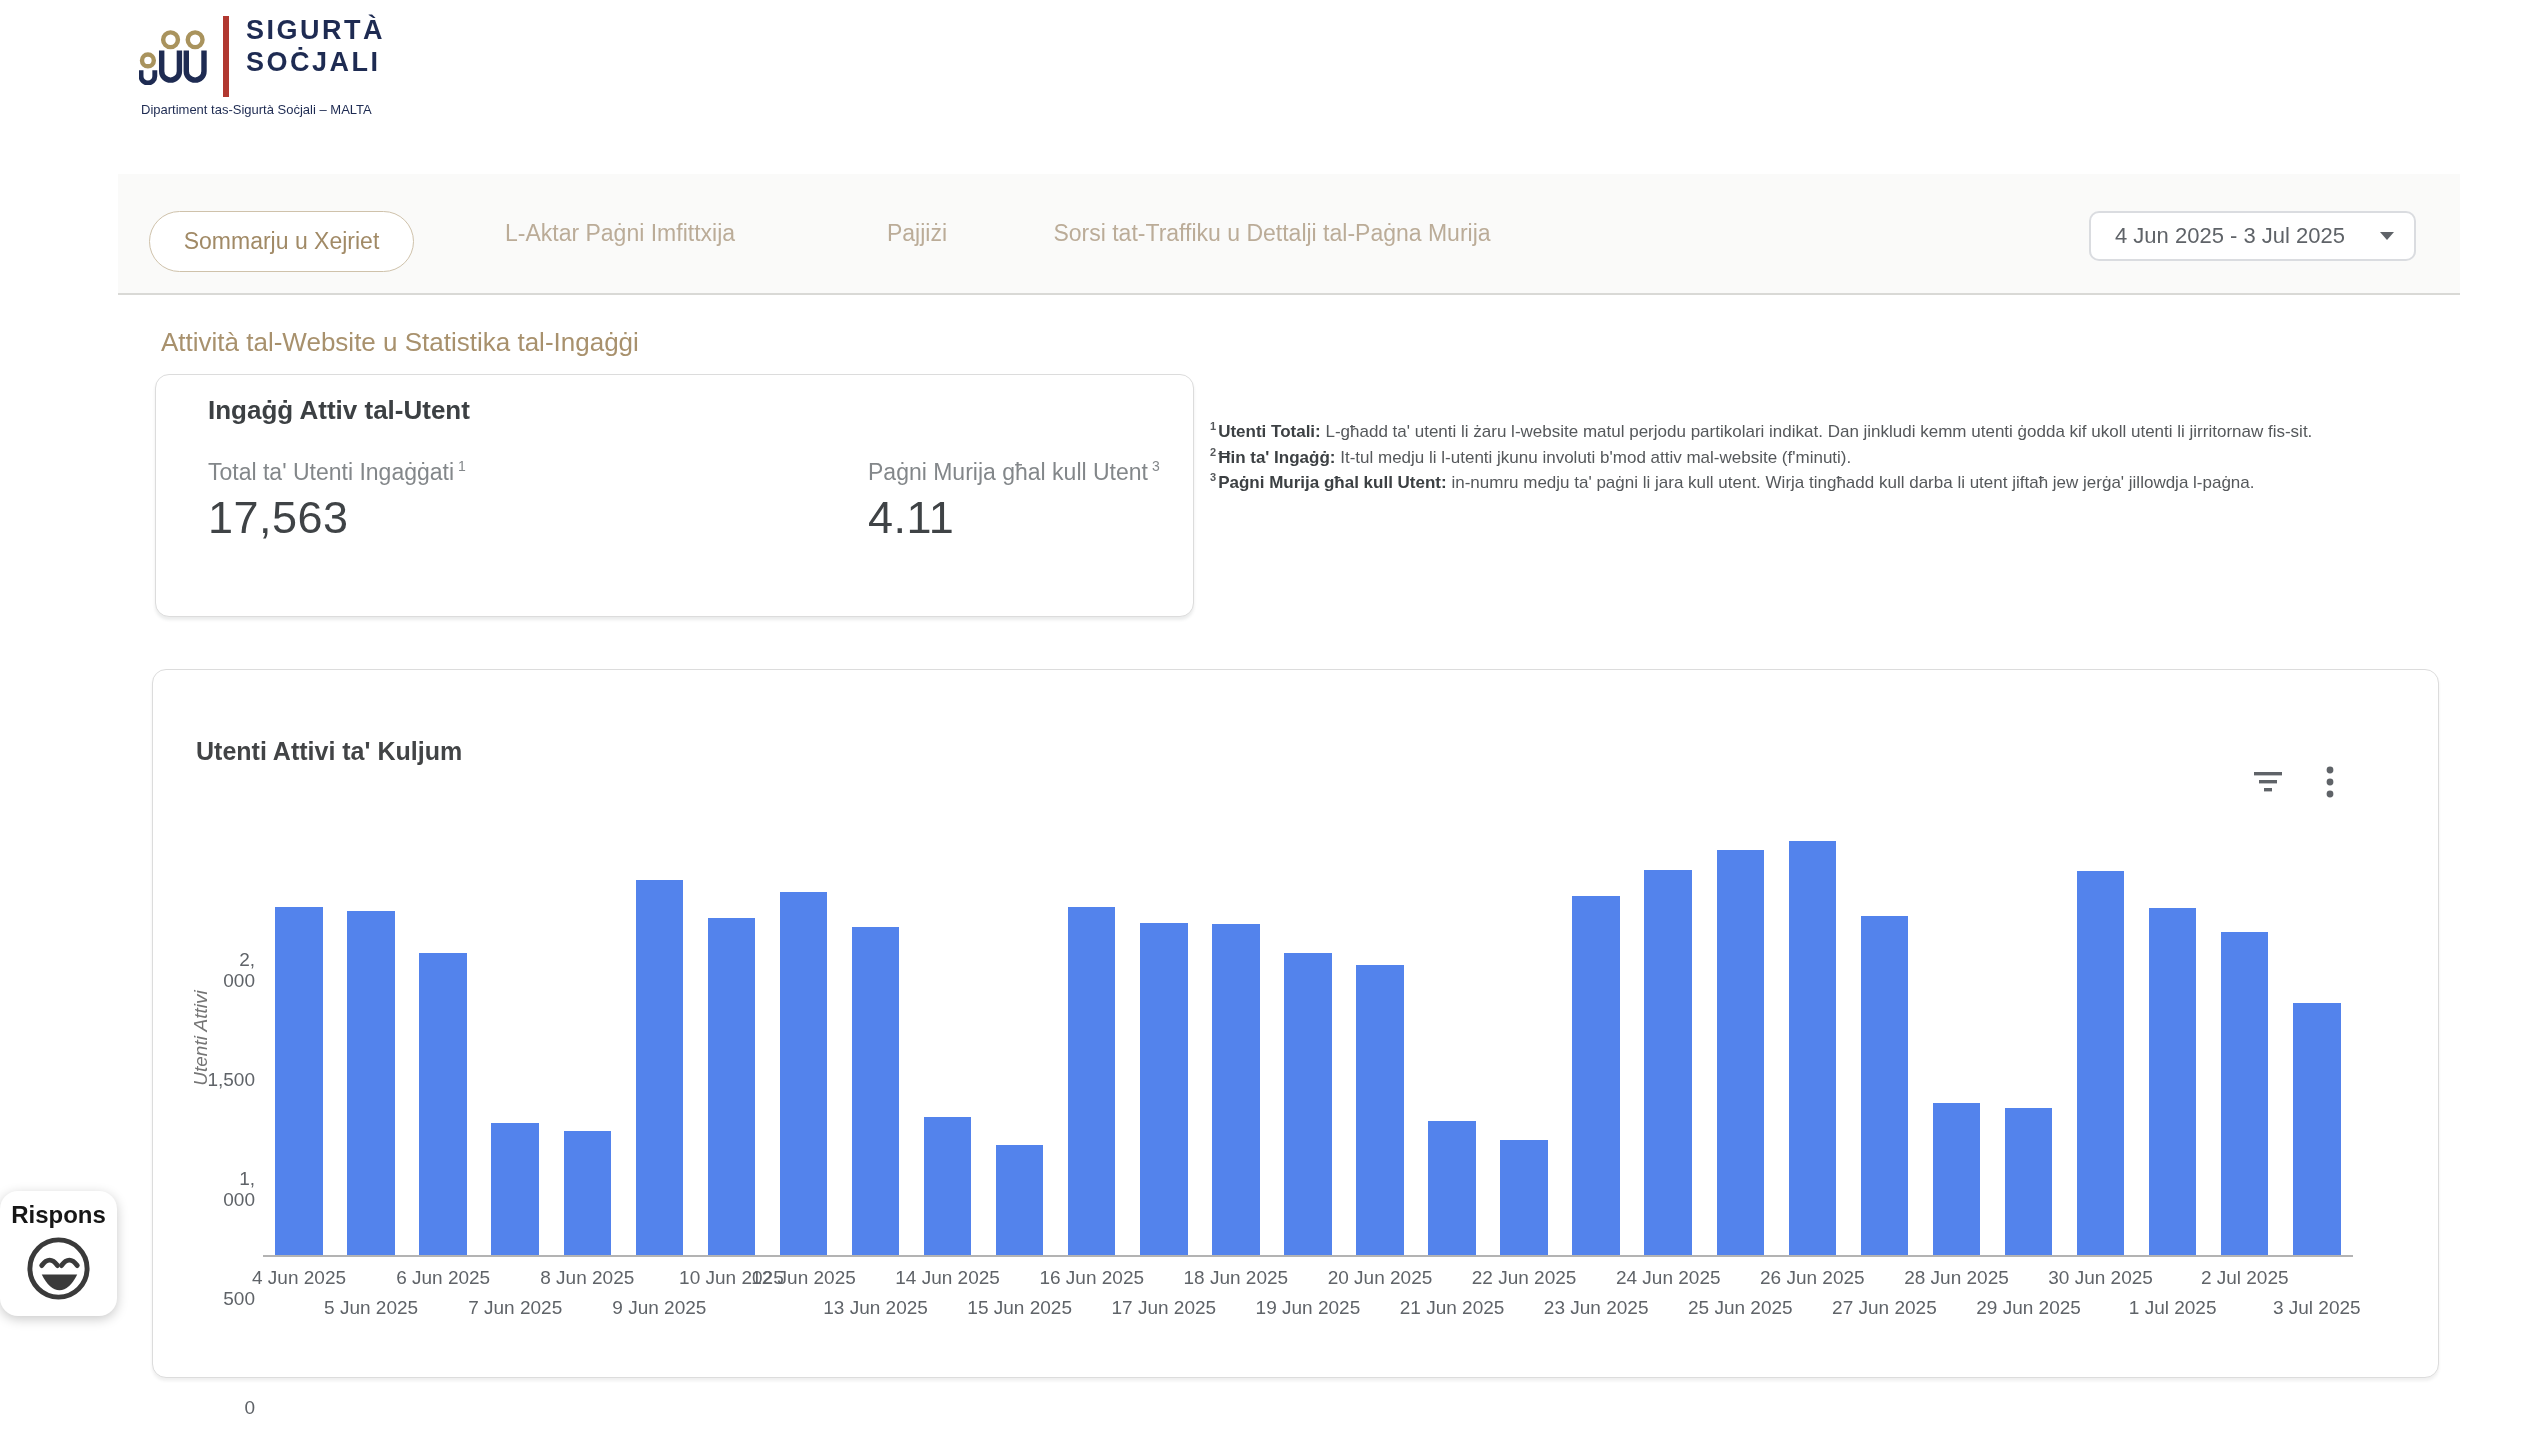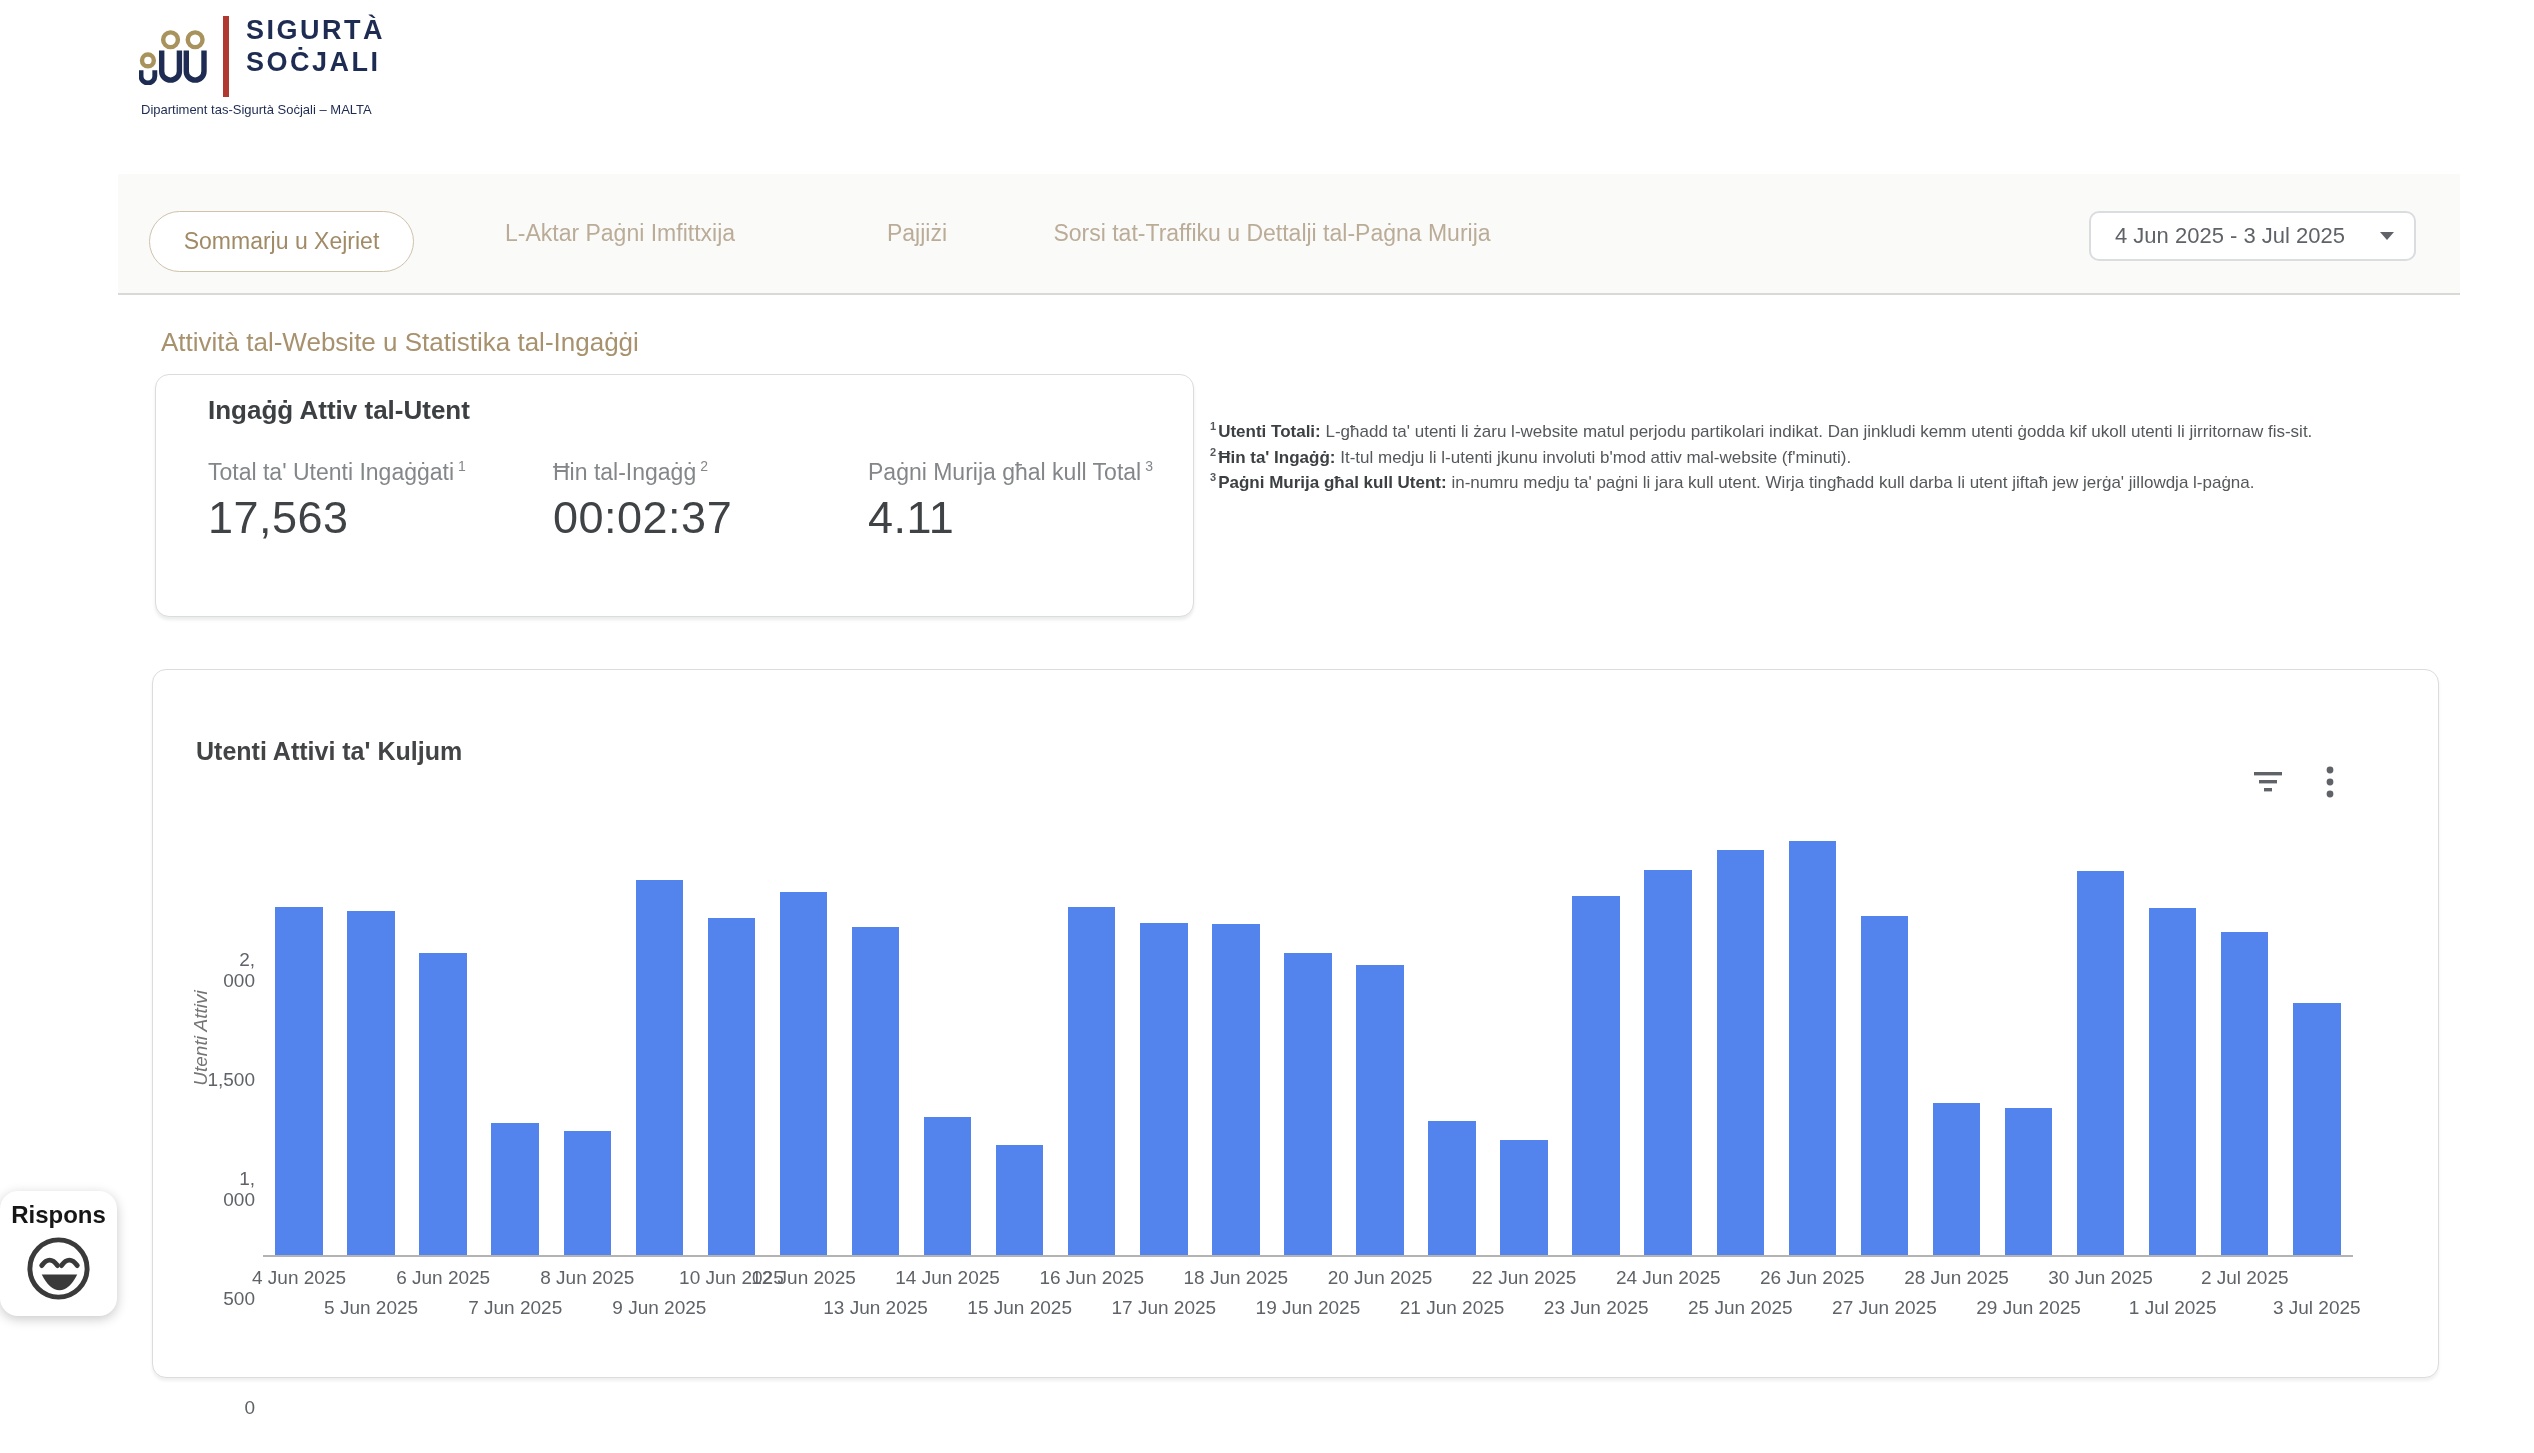--- a/index.html
+++ b/index.html
@@ -115,29 +115,23 @@
   <div class="section-heading">Attività tal-Website u Statistika tal-Ingaġġi</div>
 
   <div class="metrics-card">
     <div class="metrics-title">Ingaġġ Attiv tal-Utent</div>
     <div class="metric metric-1">
       <div class="metric-label">
         <span>Total ta' Utenti Ingaġġati</span><sup>1</sup>
       </div>
       <div class="metric-value">17,563</div>
     </div>
-    <div class="metric metric-2">
-      <div class="metric-label">
-        <span>Ħin tal-Ingaġġ</span><sup>2</sup>
-      </div>
-      <div class="metric-value">00:02:37</div>
-    </div>
     <div class="metric metric-3">
       <div class="metric-label">
-        <span>Paġni Murija għal kull Total</span><sup>3</sup>
+        <span>Paġni Murija għal kull Utent</span><sup>3</sup>
       </div>
       <div class="metric-value">4.11</div>
     </div>
   </div>
 
   <div class="footnotes">
     <div class="footnote"><sup>1</sup><b>Utenti Totali:</b><span> L-għadd ta' utenti li żaru l-website matul perjodu partikolari indikat. Dan jinkludi kemm utenti ġodda kif ukoll utenti li jirritornaw fis-sit.</span></div>
     <div class="footnote"><sup>2</sup><b>Ħin ta' Ingaġġ:</b><span> It-tul medju li l-utenti jkunu involuti b'mod attiv mal-website (f'minuti).</span></div>
     <div class="footnote"><sup>3</sup><b>Paġni Murija għal kull Utent:</b><span> in-numru medju ta' paġni li jara kull utent. Wirja tingħadd kull darba li utent jiftaħ jew jerġa' jillowdja l-paġna.</span></div>
   </div>

